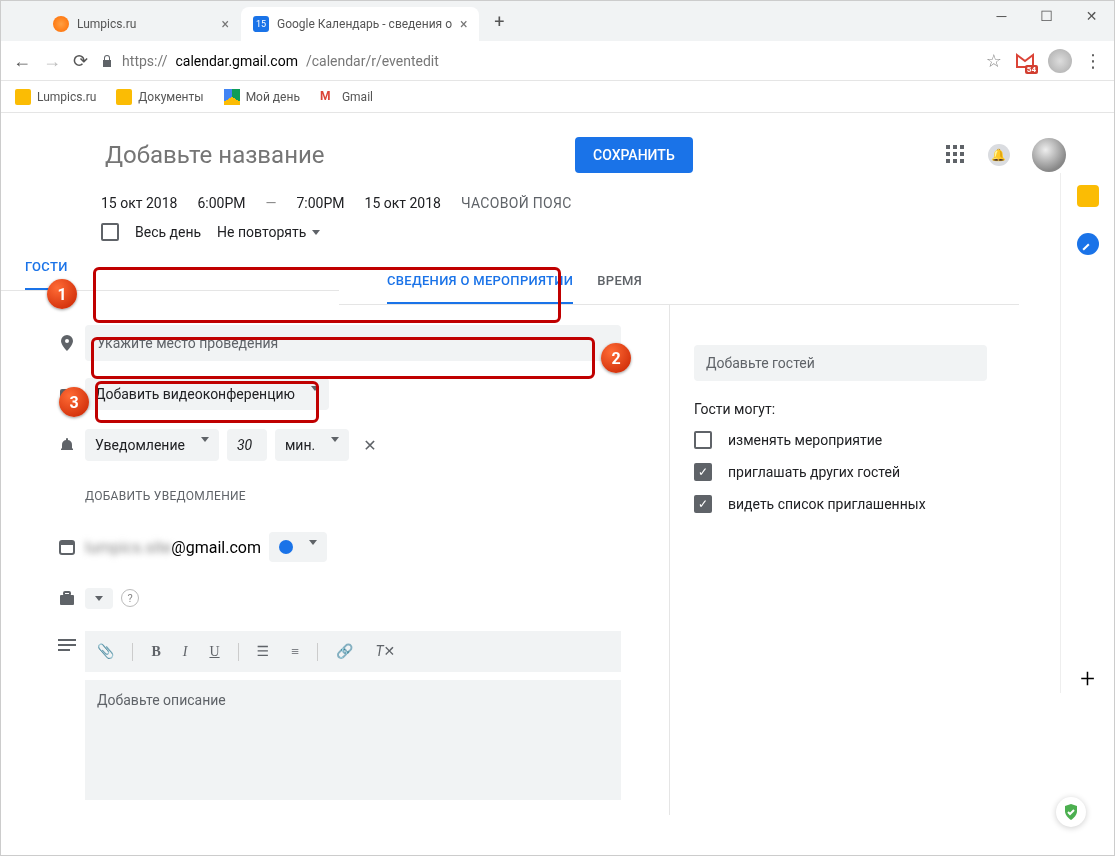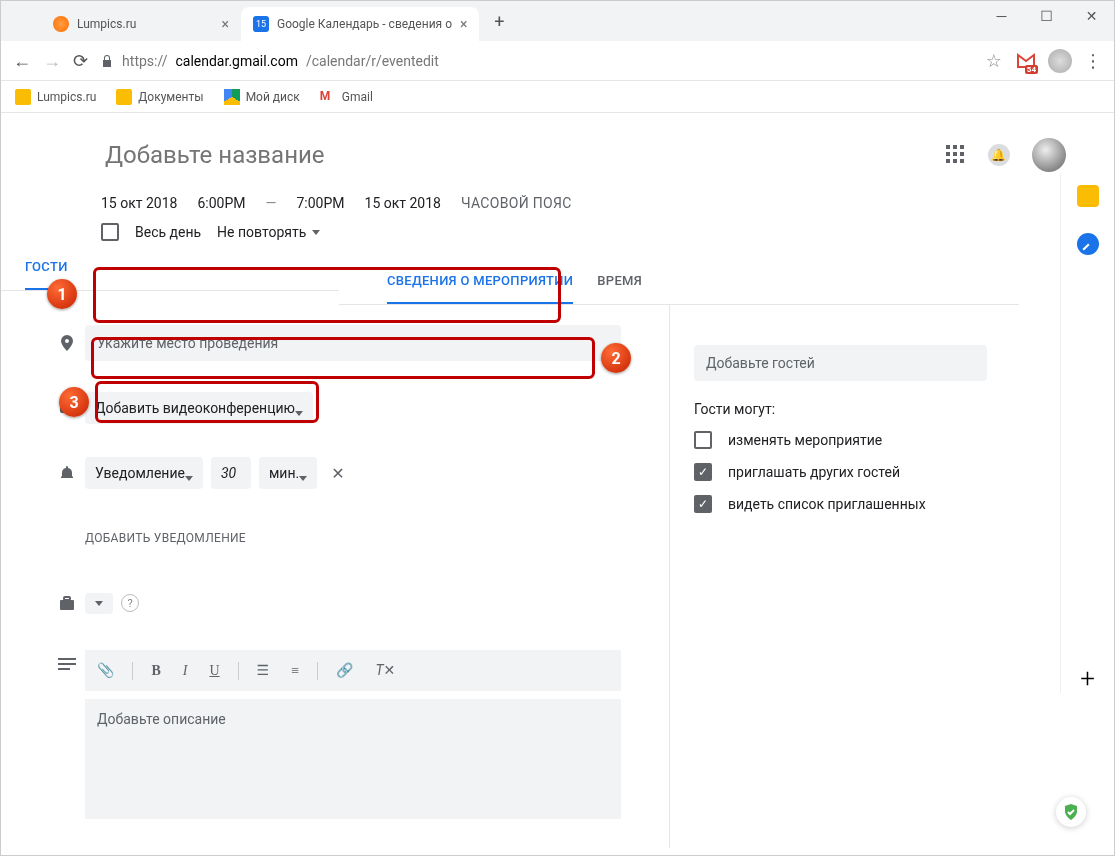--- a/index.html
+++ b/index.html
@@ -13,21 +13,21 @@
 .tab.active { background: #fff; }
 .tab .favicon { width: 16px; height: 16px; border-radius: 50%; }
 .close-x { margin-left: auto; font-size: 14px; color: #777; }
 .newtab { width: 28px; height: 28px; display: flex; align-items: center; justify-content: center; font-size: 18px; color: #555; margin-left: 6px; }
 .urlbar-row { height: 40px; background: #fff; display: flex; align-items: center; padding: 0 12px; gap: 12px; border-bottom: 1px solid #e5e5e5; }
 .nav-icon { color: #555; font-size: 18px; }
 .url-field { flex: 1; display: flex; align-items: center; gap: 8px; font-size: 14px; color: #777; }
 .url-field .secure { color: #777; }
 .url-field .domain { color: #000; }
 .star { font-size: 18px; color: #888; }
-.ext-icon { width: 22px; height: 22px; display: flex; align-items: center; justify-content: flex-end; font-size: 10px; font-weight: bold; }
+.ext-icon { width: 22px; height: 22px; display: flex; align-items: center; justify-content: center; font-size: 10px; font-weight: bold; }
 .mail-icon { background: #fff; color: #DB4437; position: relative; }
 .mail-badge { position: absolute; bottom: -2px; right: -2px; background: #d23f31; color: #fff; font-size: 8px; padding: 0 2px; border-radius: 2px; }
 .avatar { width: 24px; height: 24px; border-radius: 50%; background: radial-gradient(circle, #ddd, #aaa); }
 .kebab { font-size: 18px; color: #555; }
 .bookmarks-row { height: 32px; background: #fff; display: flex; align-items: center; padding: 0 14px; gap: 20px; border-bottom: 1px solid #e5e5e5; }
 .bm { display: flex; align-items: center; gap: 6px; font-size: 12px; color: #555; }
 .bm-icon { width: 16px; height: 16px; }
 .content-area { flex: 1; background: #fff; position: relative; overflow: hidden; }
 .header-row { padding: 20px 48px 10px 100px; display: flex; align-items: center; }
 .title-input { width: 450px; font-size: 24px; padding: 8px 4px; border: none; outline: none; color: #222; }
@@ -54,25 +54,25 @@
 .b1 { left: 46px; top: 166px; }
 .b2 { left: 600px; top: 230px; }
 .b3 { left: 58px; top: 274px; }
 .tabs-section { display: flex; padding: 0 48px; border-bottom: 1px solid #e5e5e5; }
 .stab { padding: 14px 0; margin-right: 24px; font-size: 13px; font-weight: 500; color: #5f6368; letter-spacing: 0.3px; border-bottom: 2px solid transparent; cursor: pointer; }
 .stab.active { color: #1a73e8; border-bottom-color: #1a73e8; }
 .main-cols { display: flex; }
 .left-col { flex: 1; padding: 20px 48px 0; max-width: 668px; }
 .right-col { width: 338px; padding: 20px 20px 0 0; border-left: 1px solid #e5e5e5; }
 .right-col-inner { padding-left: 24px; }
-.form-row { display: flex; align-items: center; margin-bottom: 29px; min-height: 36px; }
+.form-row { display: flex; align-items: center; margin-bottom: 15px; min-height: 36px; }
 .fr-icon { width: 36px; color: #5f6368; font-size: 18px; display: flex; justify-content: center; }
 .fr-content { flex: 1; display: flex; align-items: center; gap: 8px; }
 .grey-field { background: #f1f3f4; padding: 10px 12px; border-radius: 4px; color: #5f6368; font-size: 14px; flex: 1; }
-.grey-chip { background: #f1f3f4; padding: 8px 10px; border-radius: 4px; color: #202124; font-size: 14px; display: flex; align-items: flex-end; gap: 0; }
+.grey-chip { background: #f1f3f4; padding: 8px 10px; border-radius: 4px; color: #202124; font-size: 14px; display: flex; align-items: flex-start; gap: 16px; }
 .small-x { color: #5f6368; font-size: 16px; padding: 0 6px; }
 .add-notif { color: #5f6368; font-size: 12px; letter-spacing: 0.3px; padding-left: 0; }
 .color-dot { width: 14px; height: 14px; border-radius: 50%; background: #1a73e8; }
 .help-q { width: 18px; height: 18px; border: 1.5px solid #bbb; border-radius: 50%; display: flex; align-items: center; justify-content: center; color: #888; font-size: 11px; }
 .editor-toolbar { background: #f1f3f4; padding: 8px; display: flex; align-items: center; gap: 14px; }
 .tbtn { color: #5f6368; font-size: 14px; padding: 4px; font-family: serif; }
 .desc-area { background: #f1f3f4; padding: 12px; min-height: 120px; color: #5f6368; font-size: 14px; }
 .right-tab { font-size: 13px; font-weight: 500; color: #1a73e8; letter-spacing: 0.3px; padding-bottom: 14px; border-bottom: 2px solid #1a73e8; display: inline-block; margin-bottom: 0; }
 .right-tabwrap { border-bottom: 1px solid #e5e5e5; padding-left: 24px; display:flex;}
 .guest-field { background: #f1f3f4; padding: 10px 12px; border-radius: 4px; color: #5f6368; font-size: 14px; margin: 20px 0; }
@@ -141,31 +141,32 @@
     <div class="bm">
         <span class="bm-icon" style="background:#fbbc04;border-radius:2px;"></span>
         <span>Lumpics.ru</span>
       </div>
     <div class="bm">
         <span class="bm-icon" style="background:#fbbc04;border-radius:2px;"></span>
         <span>Документы</span>
       </div>
     <div class="bm">
         <span class="bm-icon" style="background:conic-gradient(#0f9d58 0 120deg,#fbbc04 120deg 240deg,#4285f4 240deg);"></span>
-        <span>Мой диск</span>
+        <span>Мой день</span>
       </div>
     <div class="bm">
         <span class="bm-icon" style="color:#DB4437;font-weight:bold;">M</span>
         <span>Gmail</span>
       </div>
   </div>
 
   <div class="content-area">
     <div class="header-row">
       <input class="title-input" placeholder="Добавьте название" style="">
+      <button class="save-btn">СОХРАНИТЬ</button>
       <div class="hdr-icons">
         <div class="apps-icon">
             <span></span>
             <span></span>
             <span></span>
             <span></span>
             <span></span>
             <span></span>
             <span></span>
             <span></span>
@@ -260,20 +261,35 @@
                 <span class="caret"></span>
               </div>
             <span class="small-x">✕</span>
           </div>
         </div>
         <div class="form-row">
           <div class="fr-icon"></div>
           <div class="fr-content">
               <span class="add-notif">ДОБАВИТЬ УВЕДОМЛЕНИЕ</span>
             </div>
+        </div>
+        <div class="form-row">
+          <div class="fr-icon">
+              <svg width="18" height="18">
+                <rect x="2" y="3" width="14" height="13" rx="2" fill="none" stroke="#5f6368" stroke-width="2"></rect>
+                <rect x="2" y="3" width="14" height="4" fill="#5f6368"></rect>
+              </svg>
+            </div>
+          <div class="fr-content">
+            <span><span class="blur-email">lumpics.site</span><span>@gmail.com</span></span>
+            <div class="grey-chip">
+                <span class="color-dot"></span>
+                <span class="caret"></span>
+              </div>
+          </div>
         </div>
         <div class="form-row">
           <div class="fr-icon">
               <svg width="18" height="18">
                 <rect x="2" y="6" width="14" height="10" rx="1" fill="#5f6368"></rect>
                 <rect x="6" y="3" width="6" height="3" rx="1" fill="none" stroke="#5f6368" stroke-width="2"></rect>
               </svg>
             </div>
           <div class="fr-content">
             <div class="grey-chip">

